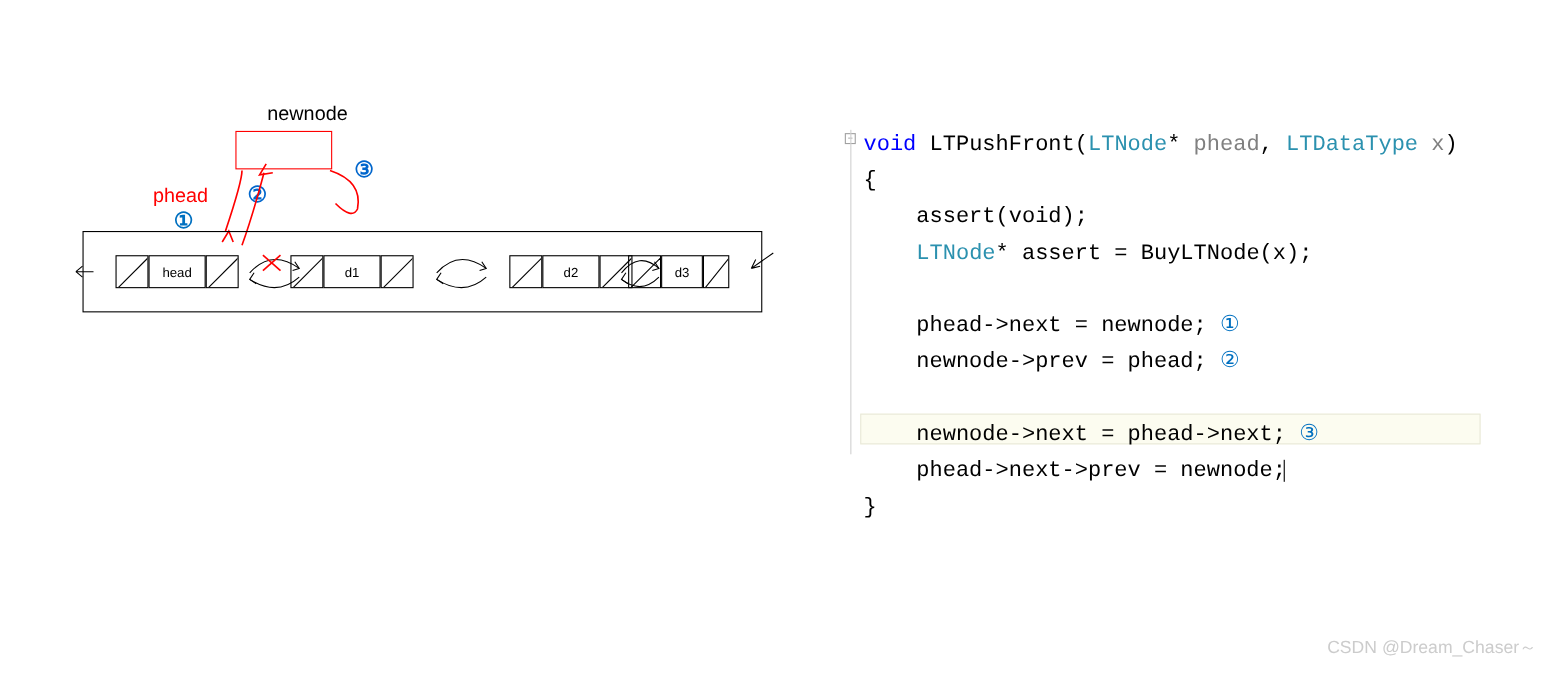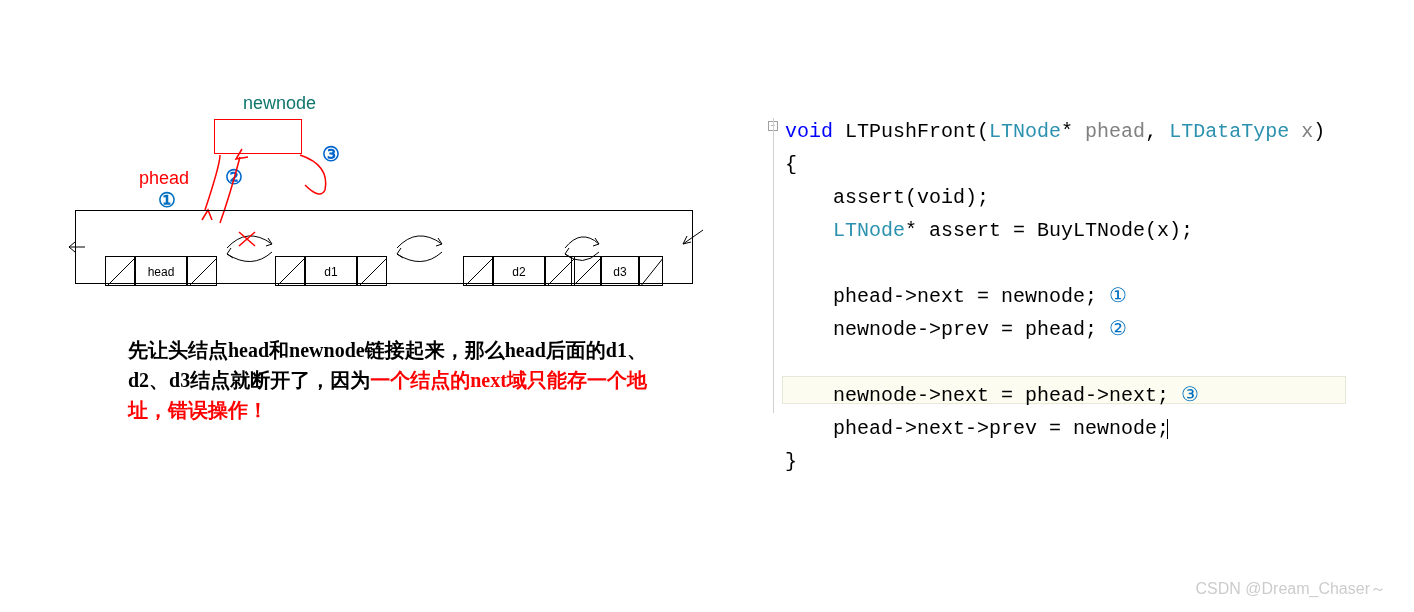--- a/index.html
+++ b/index.html
@@ -25,21 +25,21 @@
       position: absolute;
       left: 710px;
       top: 0;
       width: 700px;
       height: 612px;
     }
     .newnode-label {
       position: absolute;
       left: 243px;
       top: 93px;
-      color: #0f766e;
+      color: #000000;
       font-size: 18px;
       font-family: "Microsoft YaHei", sans-serif;
     }
     .newnode-box {
       position: absolute;
       left: 214px;
       top: 119px;
       width: 88px;
       height: 35px;
       border: 1.5px solid #ff0000;
@@ -91,21 +91,20 @@
       left: 0;
       top: 0;
       width: 618px;
       height: 74px;
       border: 1px solid #000;
     }
     .node-group {
       position: absolute;
       top: 22px;
       height: 47px;
-      margin-top: 24px;
     }
     .node-box {
       display: inline-block;
       width: 30px;
       height: 30px;
       border: 1px solid #000;
       vertical-align: top;
       position: relative;
       font-size: 12px;
     }
@@ -187,21 +186,21 @@
     .text-cursor {
       display: inline-block;
       width: 1px;
       height: 20px;
       background: #000;
       vertical-align: middle;
       margin-left: -2px;
     }
     .watermark {
       position: absolute;
-      right: 28px;
+      right: 17px;
       bottom: 12px;
       color: #cccccc;
       font-size: 16px;
       font-family: "Microsoft YaHei", sans-serif;
     }
     
     
     .red-line {
       position: absolute;
       stroke: #ff0000;
@@ -248,21 +247,21 @@
     <svg style="position:absolute;left:142px;top:14px;width:68px;height:46px">
       <path d="M 10 24 Q 30 2 55 20" stroke="#000" fill="none" stroke-width="1"></path>
       <path d="M 51 14 L 55 20 L 49 22" stroke="#000" fill="none" stroke-width="1"></path>
       <path d="M 55 28 Q 35 46 10 30" stroke="#000" fill="none" stroke-width="1"></path>
       <path d="M 14 24 L 10 30 L 16 34" stroke="#000" fill="none" stroke-width="1"></path>
 
       <line x1="22" y1="8" x2="38" y2="22" stroke="#ff0000" stroke-width="1.5"></line>
       <line x1="38" y1="8" x2="22" y2="22" stroke="#ff0000" stroke-width="1.5"></line>
     </svg>
 
-    <div class="node-group" style="left:200px">
+    <div class="node-group" style="left:189px">
       <span class="node-box"><svg class="diag">
             <line x1="0" y1="30" x2="30" y2="0" stroke="#000"></line>
           </svg></span><span class="node-box middle">d1</span><span class="node-box"><svg class="diag">
             <line x1="0" y1="30" x2="30" y2="0" stroke="#000"></line>
           </svg></span>
     </div>
 
     <svg style="position:absolute;left:312px;top:14px;width:68px;height:46px">
       <path d="M 10 24 Q 30 2 55 20" stroke="#000" fill="none" stroke-width="1"></path>
       <path d="M 51 14 L 55 20 L 49 22" stroke="#000" fill="none" stroke-width="1"></path>
@@ -287,23 +286,20 @@
 
     <div class="node-group" style="left:496px">
       <span class="node-box"><svg class="diag">
             <line x1="0" y1="30" x2="30" y2="0" stroke="#000"></line>
           </svg></span><span class="node-box middle" style="width:38px">d3</span><span class="node-box" style="width:24px"><svg class="diag">
             <line x1="0" y1="30" x2="24" y2="0" stroke="#000"></line>
           </svg></span>
     </div>
   </div>
 
-  <div class="explanation">
-    <span>先让头结点head和newnode链接起来，那么head后面的d1、d2、d3结点就断开了，因为</span><span class="red-text">一个结点的next域只能存一个地址，错误操作！</span>
-  </div>
 </div>
 
 <div class="right-panel">
   <div class="collapse-mark">−</div>
   <div class="code-gutter"></div>
   <div class="highlight-line"></div>
   <div class="code-block"><span class="kw-void">void</span> <span class="kw-func">LTPushFront</span>(<span class="kw-type">LTNode</span>* <span class="kw-param">phead</span>, <span class="kw-type">LTDataType</span> <span class="kw-param">x</span>)
 {
 <span>    assert(void);</span>
 <span>    </span><span class="kw-type">LTNode</span><span>* assert = BuyLTNode(x);</span>

